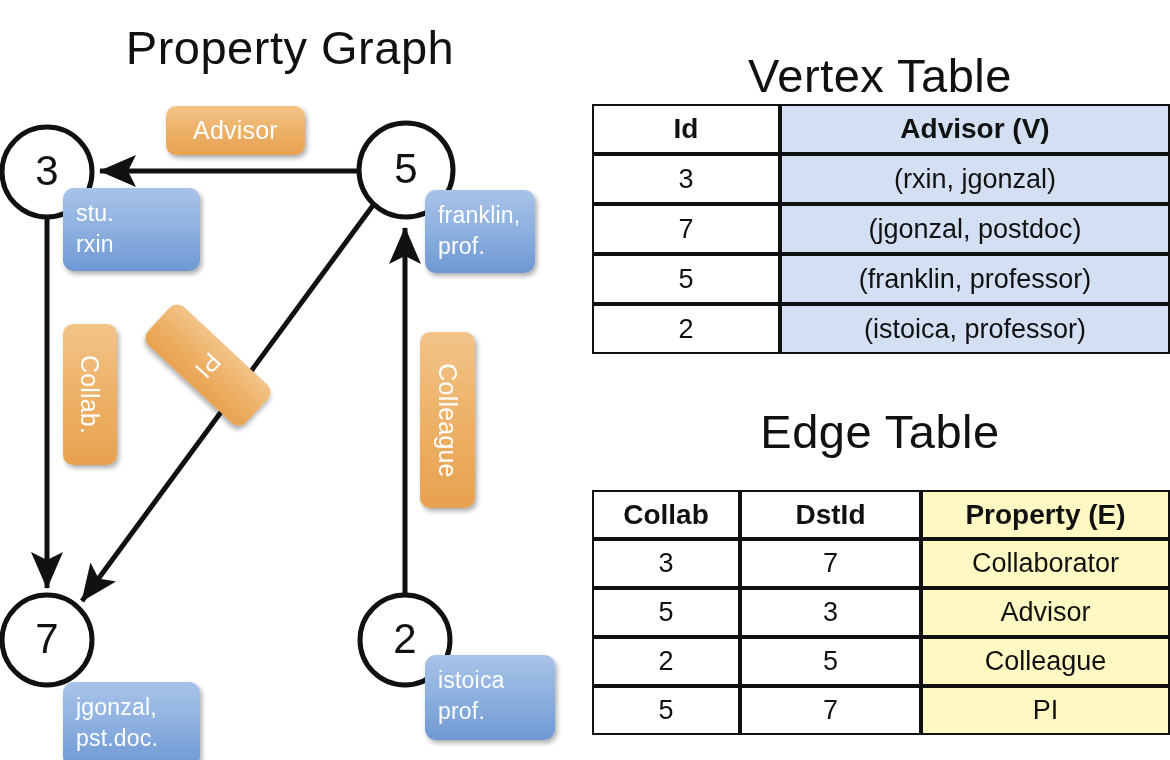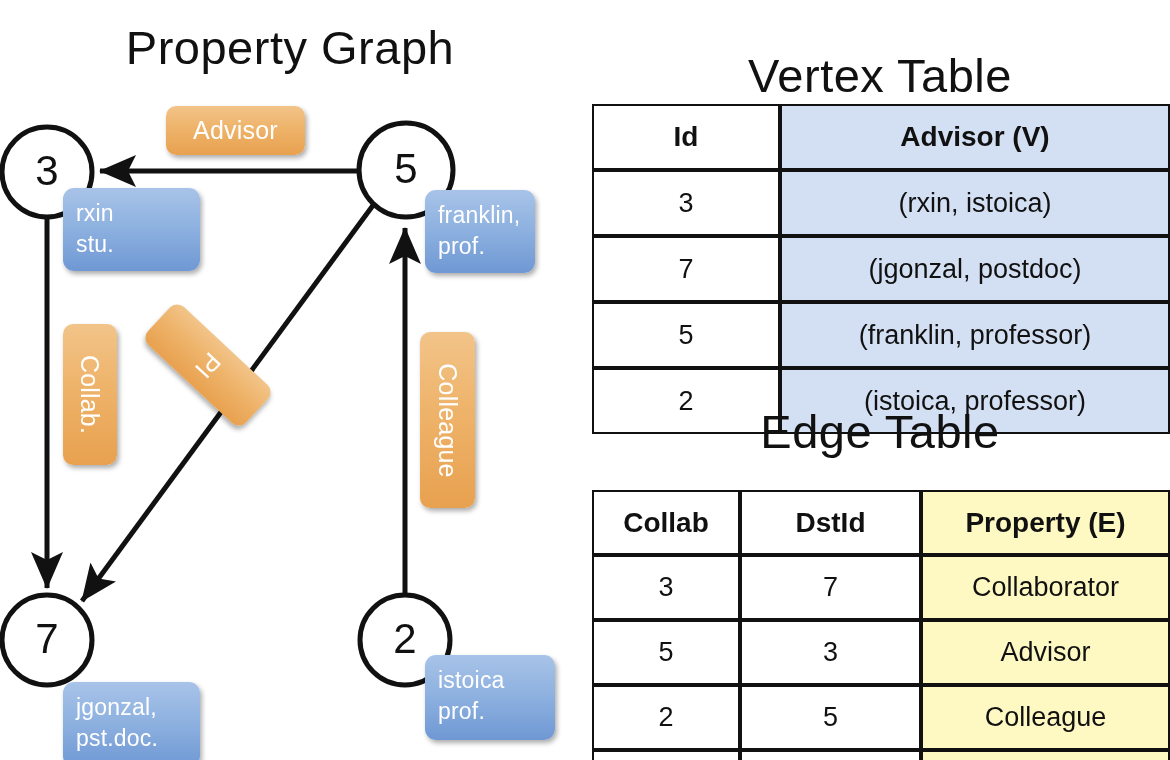--- a/index.html
+++ b/index.html
@@ -83,21 +83,21 @@
     border-collapse:separate;
     border-spacing:0;
     table-layout:fixed;
   }
   .tbl td{
     border:2px solid #111;
     text-align:center;
     font-weight:300;
     color:#111;
     background:#fff;
-    padding:8px;
+    padding:0;
     height:46px;
     font-size:27px;
     vertical-align:middle;
   }
   .tbl td.hd{font-weight:bold;font-size:28px;}
   .tbl td.blue{background:#d3dff2;}
   .tbl td.orange{background:#fef9c3;}
 
   #vertex-table{left:592px;top:104px;width:578px;}
   #edge-table{left:592px;top:490px;width:578px;}
@@ -132,22 +132,22 @@
       <circle cx="47" cy="640" r="45" fill="#fff" stroke="#111" stroke-width="5"></circle>
       <circle cx="405" cy="640" r="45" fill="#fff" stroke="#111" stroke-width="5"></circle>
     </svg>
 
     <div class="node-label" style="left:7px;top:150px;width:80px;">3</div>
     <div class="node-label" style="left:366px;top:148px;width:80px;">5</div>
     <div class="node-label" style="left:7px;top:618px;width:80px;">7</div>
     <div class="node-label" style="left:365px;top:618px;width:80px;">2</div>
 
     <div class="prop-box" style="left:63px;top:188px;width:137px;height:83px;">
+      <span class="l">stu.</span>
       <span class="l">rxin</span>
-      <span class="l">stu.</span>
     </div>
     <div class="prop-box" style="left:425px;top:190px;width:110px;height:83px;">
       <span class="l">franklin,</span>
       <span class="l">prof.</span>
     </div>
     <div class="prop-box" style="left:63px;top:682px;width:137px;height:85px;">
       <span class="l">jgonzal,</span>
       <span class="l">pst.doc.</span>
     </div>
     <div class="prop-box" style="left:425px;top:655px;width:130px;height:85px;">
@@ -180,21 +180,21 @@
         <col style="width:188px;">
         <col style="width:390px;">
       </colgroup>
     <tbody>
       <tr>
         <td class="hd">Id</td>
         <td class="hd blue">Advisor (V)</td>
       </tr>
       <tr>
         <td>3</td>
-        <td class="blue">(rxin, istoica)</td>
+        <td class="blue">(rxin, jgonzal)</td>
       </tr>
       <tr>
         <td>7</td>
         <td class="blue">(jgonzal, postdoc)</td>
       </tr>
       <tr>
         <td>5</td>
         <td class="blue">(franklin, professor)</td>
       </tr>
       <tr>

